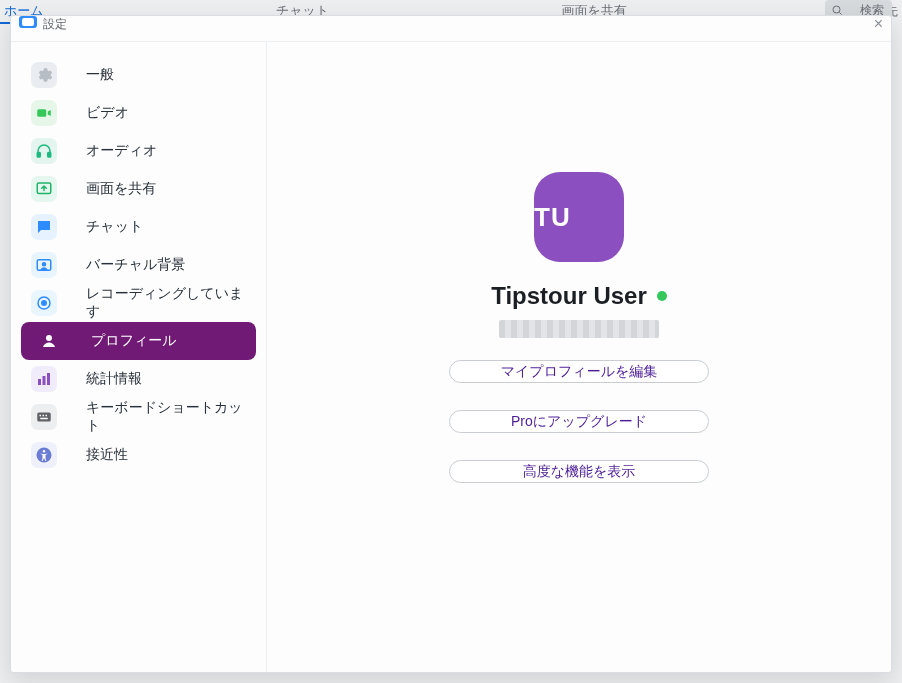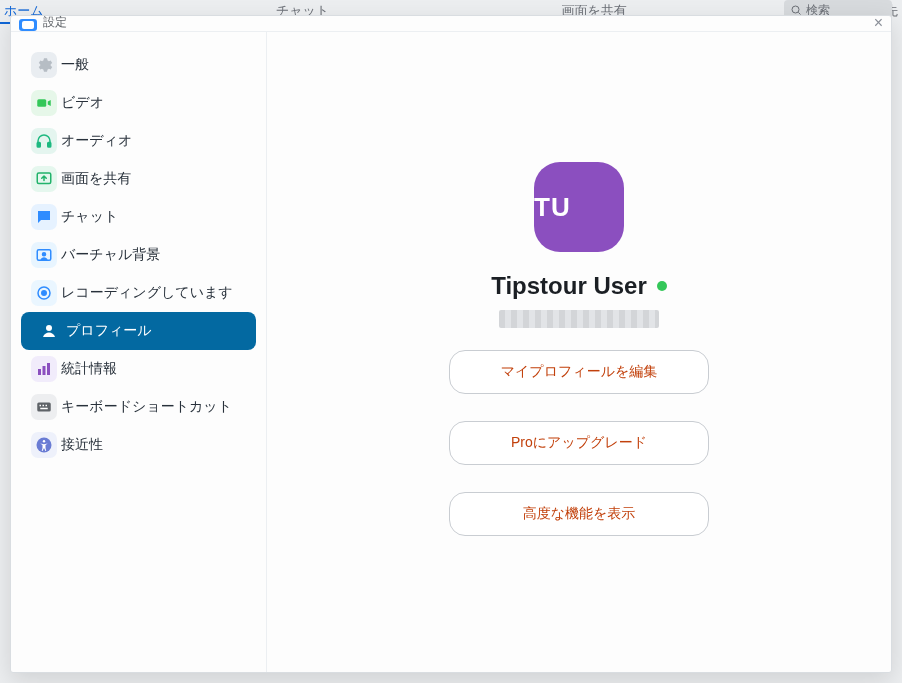--- a/index.html
+++ b/index.html
@@ -2,43 +2,43 @@
 <html><head>
 <meta charset="utf-8">
 <style>
 * { margin: 0; padding: 0; box-sizing: border-box; font-family: -apple-system, BlinkMacSystemFont, "Segoe UI", "Hiragino Sans", "Meiryo", sans-serif; }
 body { background: #eceef0; width: 902px; height: 683px; overflow: hidden; position: relative; }
 
 
 .bg-tabs { position: absolute; top: 0; left: 0; right: 0; height: 24px; display: flex; gap: 32px; justify-content: space-between; align-items: flex-start; font-size: 13px; color: #6b6f76; }
 .bg-tabs .tab-home { color: #1066d6; border-bottom: 2px solid #1066d6; padding: 2px 4px; }
 .bg-tabs .tab { padding: 2px 4px; }
-.bg-search { position: absolute; top: 0; right: 10px; width: 108px; height: 20px; background: #d7dadd; border-radius: 4px; font-size: 12px; color: #6b6f76; display: flex; align-items: center; gap: 4px; padding: 0 6px; }
+.bg-search { position: absolute; top: 0; right: 10px; width: 67px; height: 20px; background: #d7dadd; border-radius: 4px; font-size: 12px; color: #6b6f76; display: flex; align-items: center; gap: 17px; padding: 0 6px; }
 
 
 .settings-window { position: absolute; top: 15px; left: 10px; right: 10px; bottom: 10px; background: #fdfdfd; border: 1px solid #d9dde1; border-radius: 3px; box-shadow: 0 8px 24px rgba(0,0,0,0.12); display: flex; flex-direction: column; }
-.titlebar { height: 16px; display: flex; align-items: flex-end; padding: 0 8px; border-bottom: 1px solid #eceff2; font-size: 12px; color: #5f6368; }
+.titlebar { height: 26px; display: flex; align-items: flex-start; padding: 0 8px; border-bottom: 1px solid #eceff2; font-size: 12px; color: #5f6368; }
 .titlebar .app-icon { width: 18px; height: 12px; background: #2f8cff; border-radius: 3px; margin-right: 6px; position: relative; }
 .titlebar .app-icon::after { content: ""; position: absolute; inset: 2px 3px; border-radius: 2px; background: #fff; }
 .titlebar .close { margin-left: auto; font-size: 16px; color: #8a8f98; cursor: pointer; line-height: 1; }
 
 .body { flex: 1; display: flex; }
 .sidebar { width: 256px; border-right: 1px solid #eceff2; padding: 14px 10px; }
-.nav-item { display: flex; align-items: center; gap: 4px; height: 38px; padding: 0 10px; border-radius: 8px; font-size: 14px; color: #28313b; cursor: pointer; }
-.nav-item.active { background: #0369a1; color: #fff; padding-left: 15px; }
+.nav-item { display: flex; align-items: center; gap: 29px; height: 38px; padding: 0 10px; border-radius: 8px; font-size: 14px; color: #28313b; cursor: pointer; }
+.nav-item.active { background: #701a75; color: #fff; padding-left: 15px; }
 .nav-item .icon-wrap { width: 26px; height: 26px; border-radius: 7px; display: flex; align-items: center; justify-content: center; flex-shrink: 0; }
 .nav-item.active .icon-wrap { background: transparent; }
 .nav-item .icon-wrap svg { width: 18px; height: 18px; }
 
 .content { flex: 1; display: flex; flex-direction: column; align-items: center; padding-top: 130px; }
 .avatar { width: 90px; height: 90px; border-radius: 26px; background: #8b4fbf; color: #fff; display: flex; align-items: center; justify-content: flex-start; font-size: 26px; font-weight: 600; letter-spacing: 1px; }
 .display-name { margin-top: 20px; font-size: 24px; font-weight: 700; color: #1b1f24; display: flex; align-items: center; gap: 10px; }
 .presence-dot { width: 10px; height: 10px; background: #34c759; border-radius: 50%; display: inline-block; }
 .email-blur { margin-top: 10px; width: 160px; height: 18px; background: repeating-linear-gradient(90deg,#d3d5d8 0 6px,#e2e4e7 6px 12px); filter: blur(0.4px); border-radius: 2px; }
-.action-btn { margin-top: 22px; width: 260px; height: 44px; border: 1px solid #c9cdd2; background: #fff; border-radius: 16px; font-size: 14px; color: #c2410c; cursor: pointer; }
+.action-btn { margin-top: 22px; width: 260px; height: 23px; border: 1px solid #c9cdd2; background: #fff; border-radius: 16px; font-size: 14px; color: #4c1d95; cursor: pointer; }
 .action-btn + .action-btn { margin-top: 27px; }
 
 
 .ic-general  { background:#e9edf1; color:#b0b7bf; }
 .ic-video    { background:#e6f7e9; color:#34c759; }
 .ic-audio    { background:#e4f5ef; color:#1db980; }
 .ic-share    { background:#e5f7ee; color:#22b36b; }
 .ic-chat     { background:#e6f2ff; color:#2f8cff; }
 .ic-vbg      { background:#e8f5ff; color:#2f8cff; }
 .ic-rec      { background:#eaf6ff; color:#2f8cff; }

